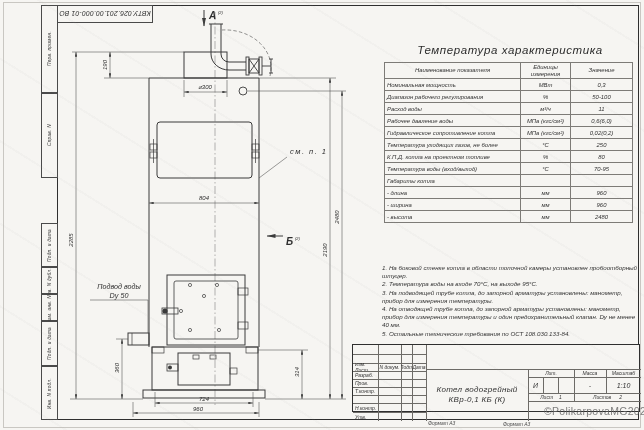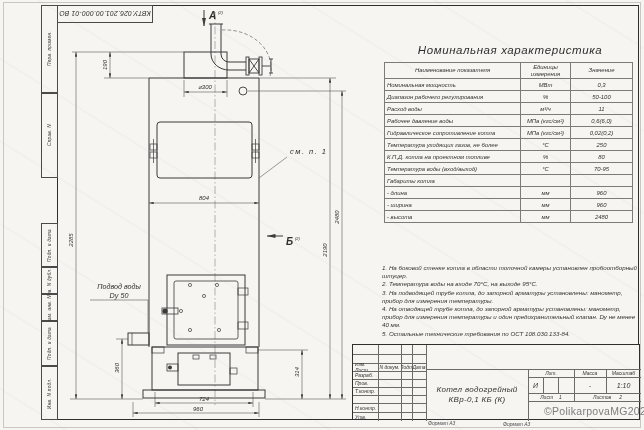--- a/index.html
+++ b/index.html
@@ -43,21 +43,21 @@
   table.tech th{height:15px;text-align:center;white-space:normal;line-height:1.1;}
   table.tech td.nm{text-align:left;}
   table.tech td.un,table.tech td.vl{text-align:center;}
   table.tech{border:1.2px solid #4a4a4a;}
   .notes{left:382px;top:264px;width:258px;font-size:6.2px;line-height:1.24;color:#333;}
   .notes p{margin:0 0 1px 0;}
   .docnum{
     left:425px;top:344px;width:215px;height:24px;border:1.2px solid #2f2f2f;
     font-size:13.5px;font-weight:600;letter-spacing:.8px;background:#f6f5f2;
   }
-  .tblock{left:352px;top:344px;width:288px;height:76px;border:1.3px solid #2f2f2f;background:#f6f5f2;}
+  .tblock{left:352px;top:344px;width:288px;height:68px;border:1.3px solid #2f2f2f;background:#f6f5f2;}
   .tblock .hl{position:absolute;height:1px;background:#6d6b67;}
   .tblock .vl{position:absolute;width:1px;background:#6d6b67;}
   .tcell{position:absolute;box-sizing:border-box;display:flex;align-items:center;justify-content:center;font-size:5px;color:#333;overflow:hidden;}
   .tcell.l{justify-content:flex-start;padding-left:2px;}
   .pname{font-size:8px;line-height:1.3;letter-spacing:.3px;}
   .logo-bars{width:9px;height:11px;background:repeating-linear-gradient(0deg,#1c1c1c 0 2px,transparent 2px 3.4px);margin-right:2px;}
   .logo-kvzr{font-size:11px;font-weight:bold;font-style:normal;letter-spacing:.5px;color:#1c1c1c;}
   .logo-co{font-size:3.6px;font-style:normal;line-height:1.15;text-align:left;margin-left:2px;color:#2a2a2a;}
   .fmt{font-size:5px;color:#4a4a4a;}
   .wm{
@@ -239,21 +239,21 @@
   <text transform="rotate(-90 119 368)" x="119" y="368" font-size="6" text-anchor="middle">360</text>
   <text transform="rotate(-90 299 372)" x="299" y="372" font-size="6" text-anchor="middle">314</text>
   <text x="204" y="401" font-size="6" text-anchor="middle">724</text>
   <text x="198" y="411" font-size="6" text-anchor="middle">960</text>
 
   <text x="290" y="154" font-size="7.5" letter-spacing="1.5">см. п. 1</text>
   <text x="119" y="289" font-size="7.2" text-anchor="middle">Подвод воды</text>
   <text x="119" y="298" font-size="7.2" text-anchor="middle">Dу 50</text>
 </svg>
 
-<div class="abs tech-title ctr">Номинальная характеристика</div>
+<div class="abs tech-title ctr">Температура характеристика</div>
 
 <table class="tech">
   <colgroup>
       <col style="width:136px">
       <col style="width:50px">
       <col style="width:62px">
     </colgroup>
   <thead>
     <tr>
       <th>Наименование показателя</th>

